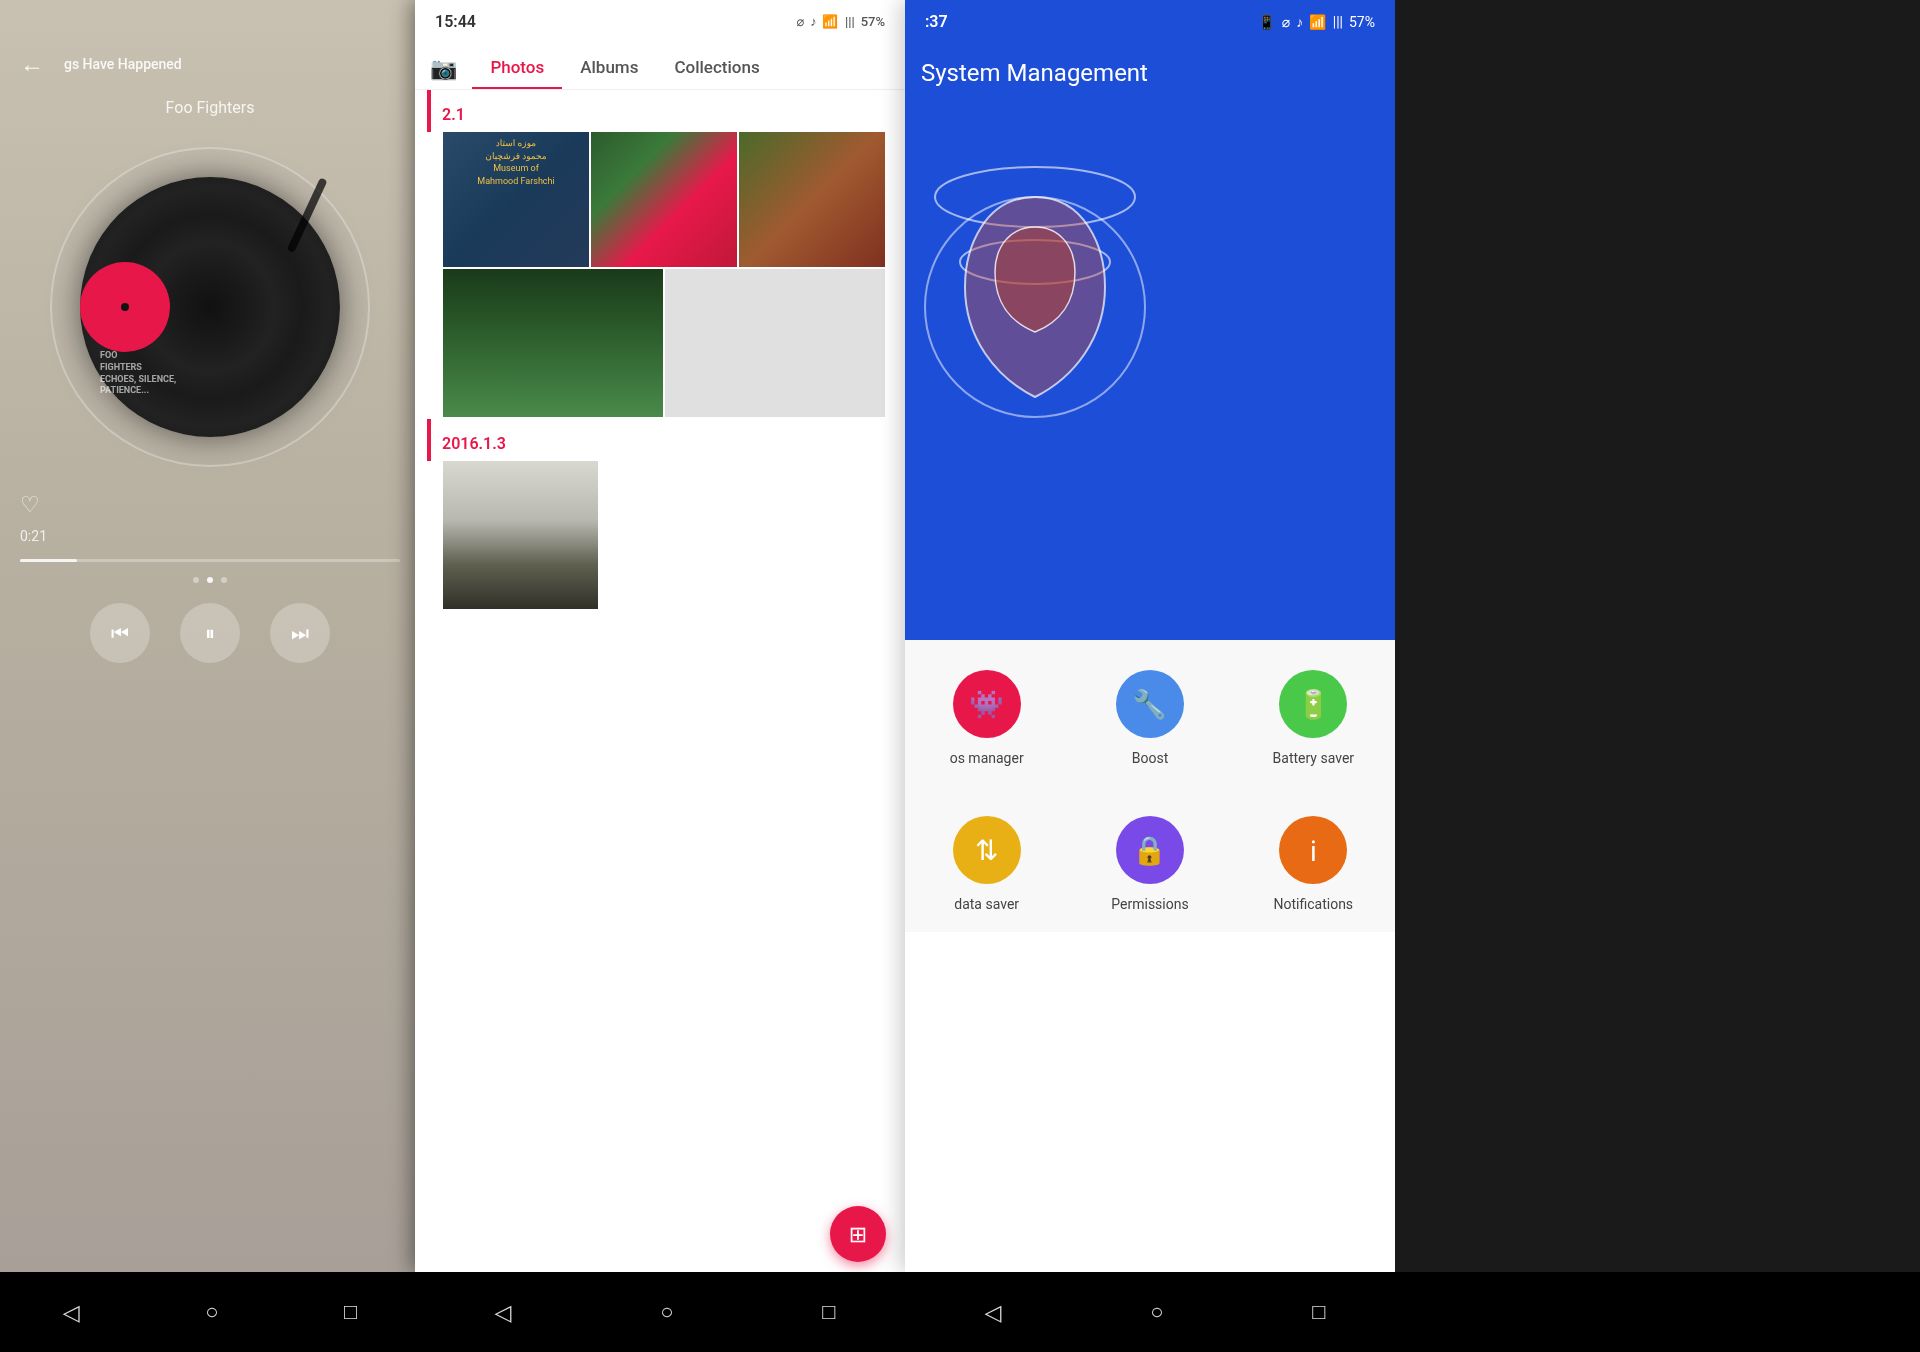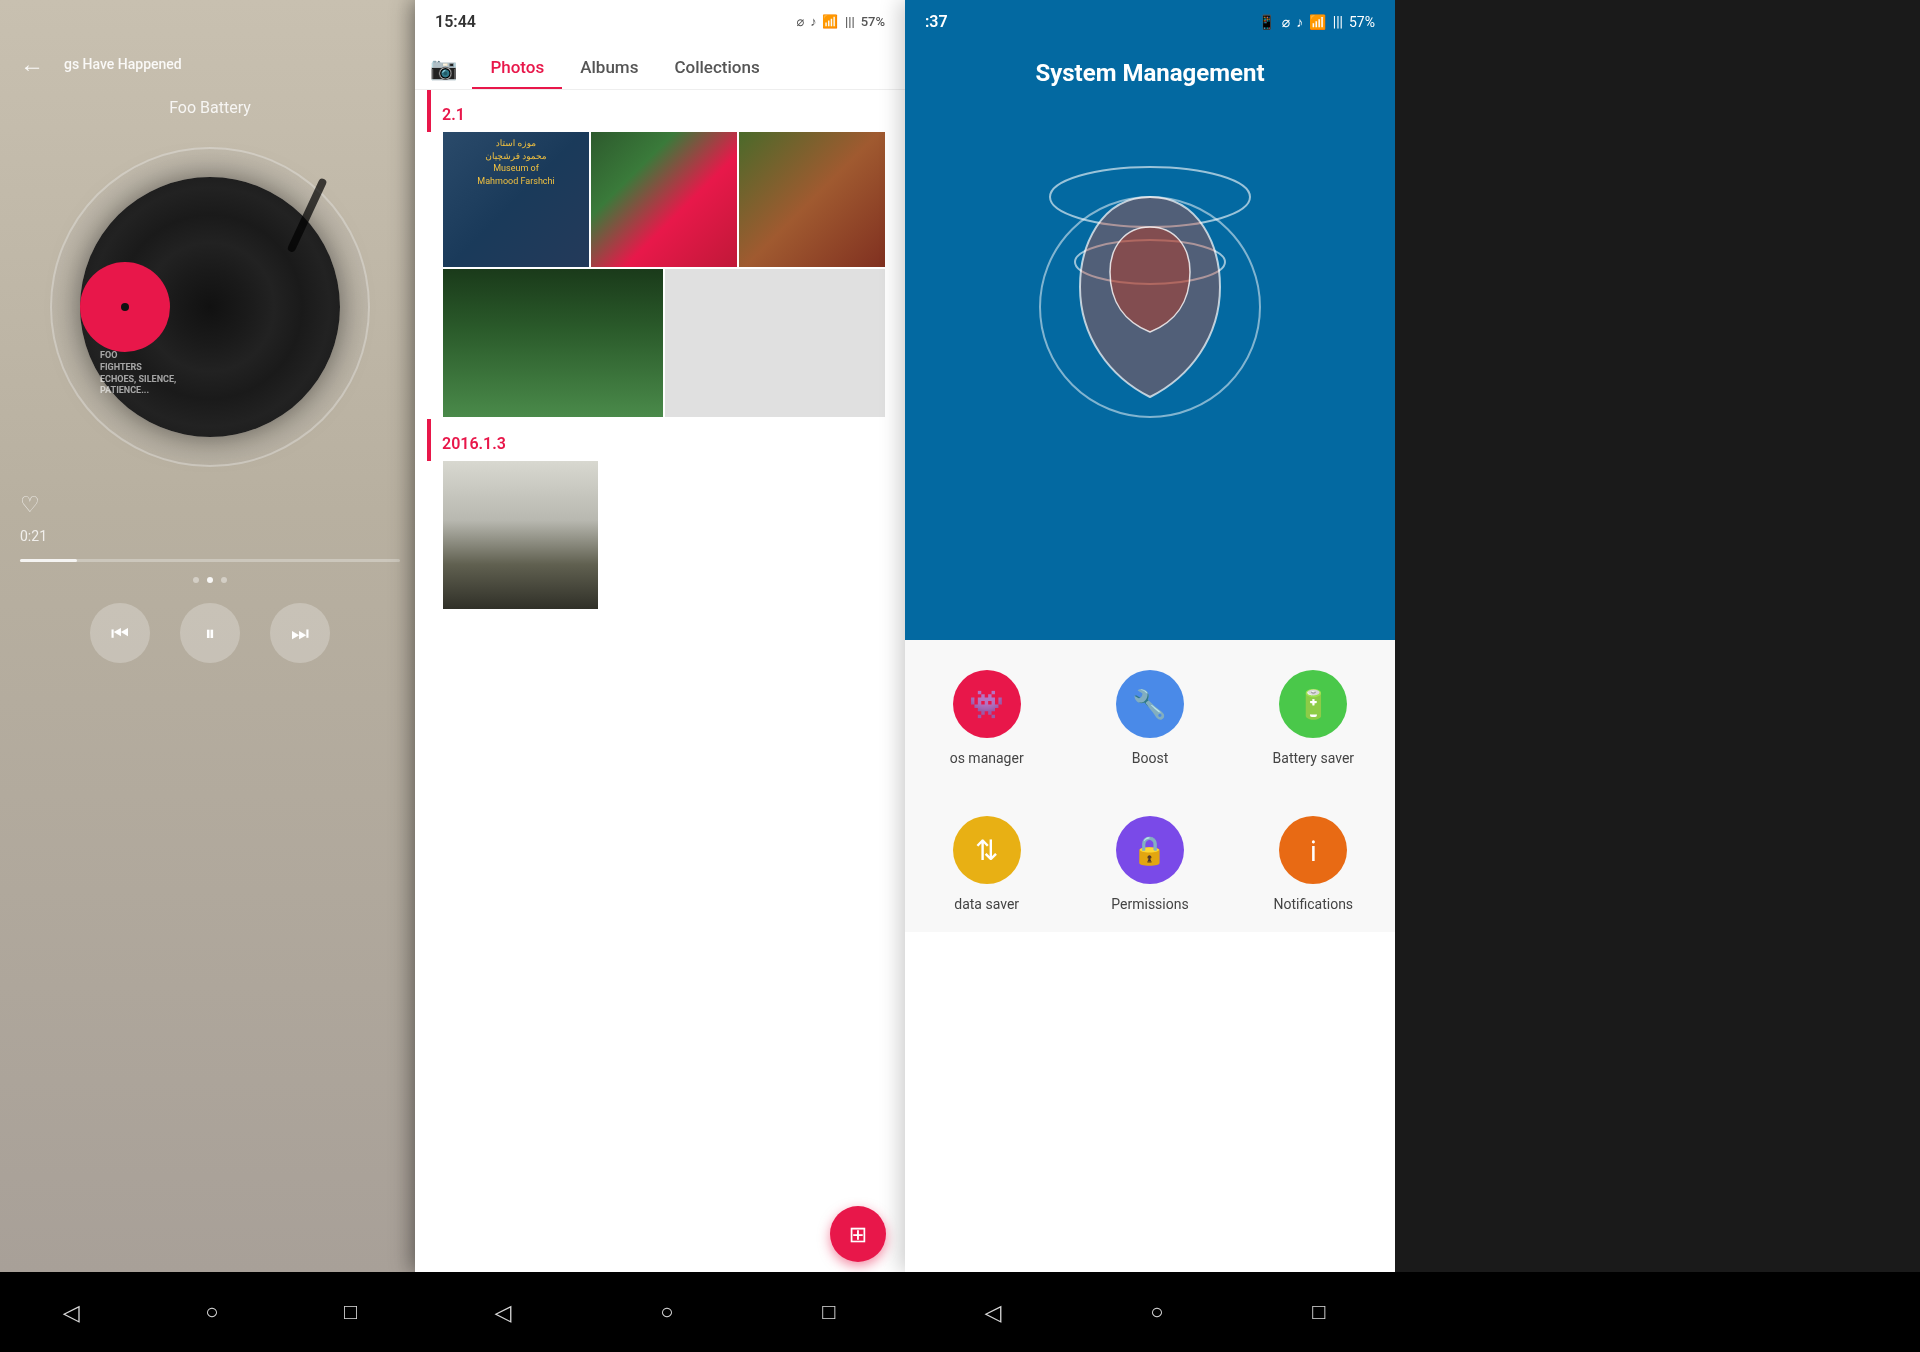--- a/index.html
+++ b/index.html
@@ -398,43 +398,42 @@
       left: 905px;
       top: 0;
       width: 490px;
       height: 1272px;
       background: #fff;
       overflow: hidden;
       box-shadow: -5px 0 20px rgba(0,0,0,0.2);
     }
 
     .screen3-top {
-      background: #0369a1;
+      background: #1d4ed8;
       height: 640px;
       display: flex;
       flex-direction: column;
-      align-items: center;
       position: relative;
     }
 
     .screen3-status {
       display: flex;
       align-items: center;
       justify-content: space-between;
       width: 100%;
       padding: 12px 20px 8px;
       font-size: 14px;
       color: rgba(255,255,255,0.9);
     }
 
     .screen3-title {
       color: white;
       font-size: 24px;
-      font-weight: 700;
-      margin: 20px 4px 10px;
+      font-weight: 400;
+      margin: 20px 16px 10px;
     }
 
     .acorn-graphic {
       width: 260px;
       height: 380px;
       position: relative;
       display: flex;
       align-items: center;
       justify-content: center;
     }
@@ -490,21 +489,21 @@
 </head>
 <body>
 
 <div class="screens-container">
 
   <div class="screen1">
     <div class="screen1-header">
       <span class="back-arrow">←</span>
       <span class="screen1-title">gs Have Happened</span>
     </div>
-    <p class="screen1-artist">Foo Battery</p>
+    <p class="screen1-artist">Foo Fighters</p>
 
     <div class="vinyl-container">
       <div class="vinyl-outer">
         <div class="vinyl-record">
           <div class="vinyl-center">
             <div class="vinyl-center-dot"></div>
           </div>
           <div class="vinyl-label">
             <div>FOO</div>
             <div>FIGHTERS</div>

